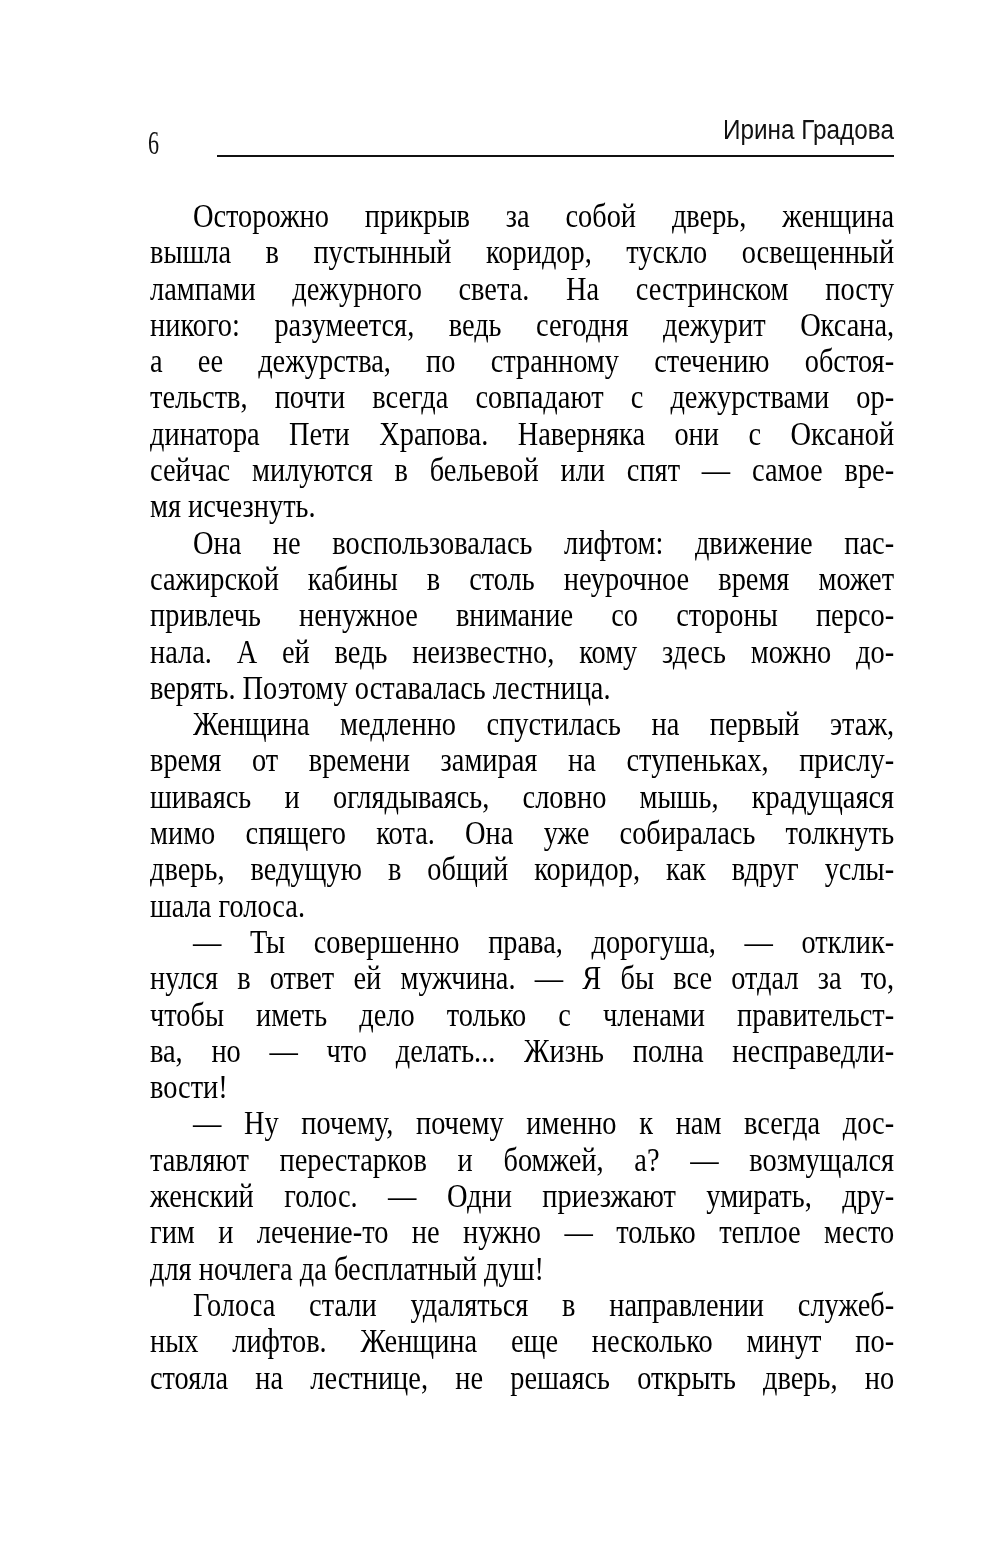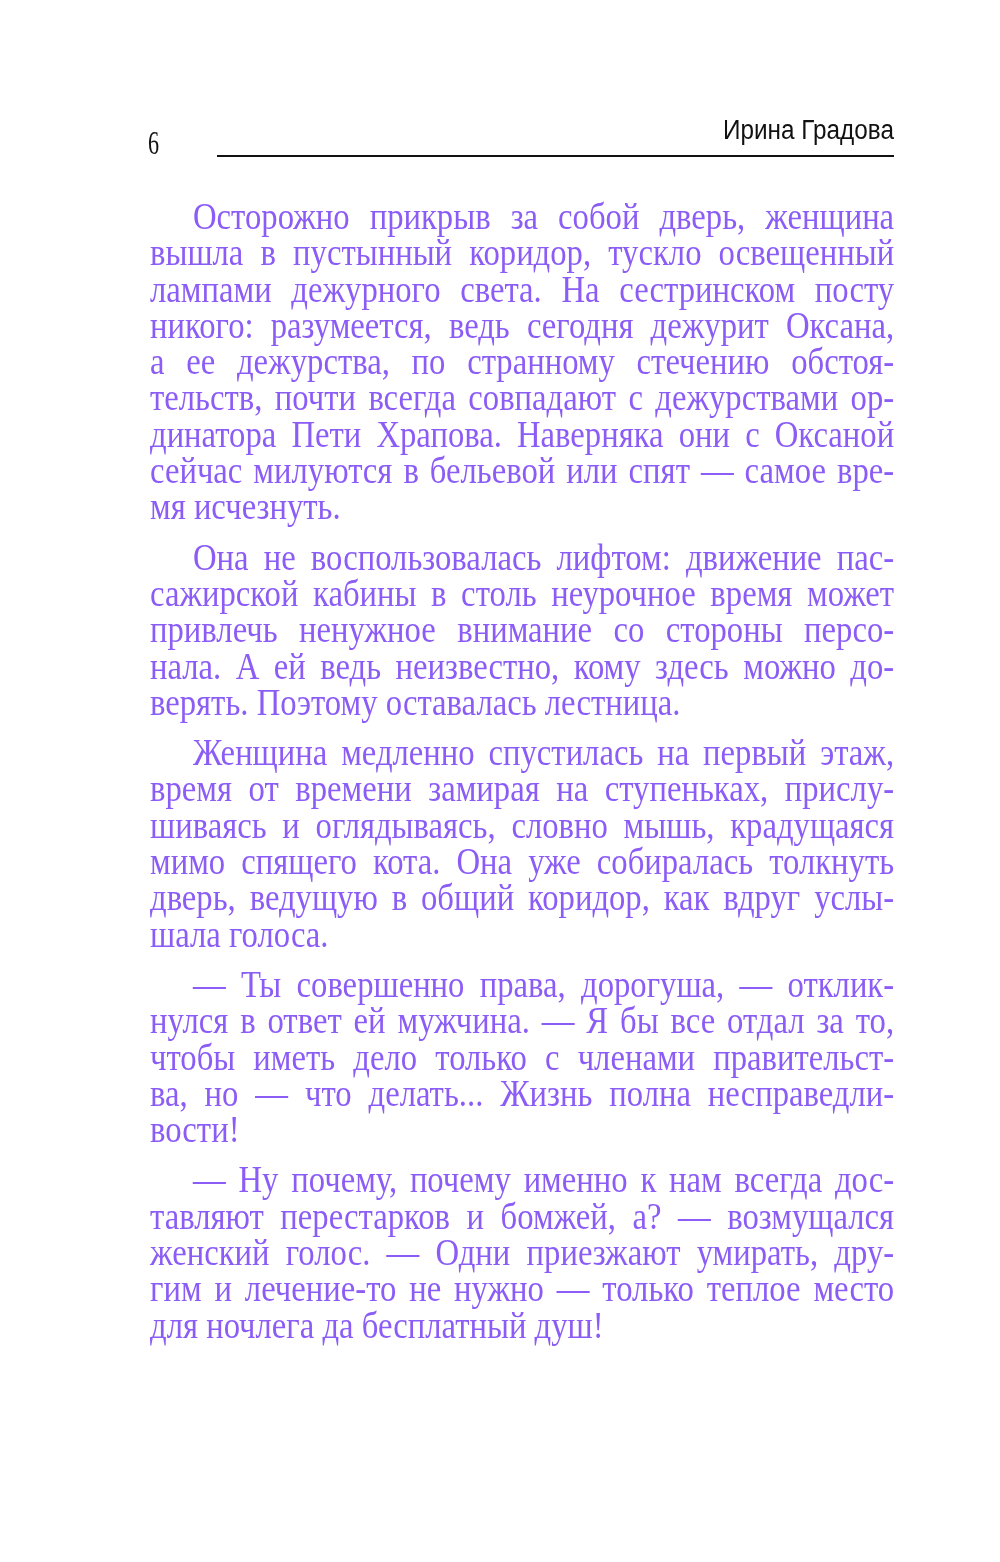--- a/index.html
+++ b/index.html
@@ -13,25 +13,25 @@
   .running-head {
     position: absolute; right: 106px; top: 117px;
     font-family: "Liberation Sans", sans-serif; font-size: 27px; color: #111;
     transform: scaleX(0.9); transform-origin: right top; line-height: 1;
   }
   .head-rule {
     position: absolute; left: 217px; top: 155px; width: 677px; height: 2px; background: #111;
   }
   .body-text {
     position: absolute; left: 150px; top: 198px; width: 744px;
-    font-family: "Liberation Serif", serif; font-size: 38px; color: #8b5cf6;
+    font-family: "Liberation Serif", serif; font-size: 33px; color: #000000;
     line-height: 36.3px;
   }
   .para { margin: 0 0 0 0; }
-  .para + .para { margin-top: 14px; }
+  .para + .para { margin-top: 0; }
   .line {
     display: block; white-space: nowrap; text-align: justify; text-align-last: justify;
     transform: scaleX(0.86); transform-origin: left center; width: 116.3%;
   }
   .line.last { text-align-last: left; }
   .line.first { text-indent: 50px; }
 </style>
 </head>
 <body>
 
@@ -74,14 +74,19 @@
       <span class="line">ва, но — что делать... Жизнь полна несправедли-</span>
       <span class="line last">вости!</span>
     </div>
     <div class="para">
       <span class="line first">— Ну почему, почему именно к нам всегда дос-</span>
       <span class="line">тавляют перестарков и бомжей, а? — возмущался</span>
       <span class="line">женский голос. — Одни приезжают умирать, дру-</span>
       <span class="line">гим и лечение-то не нужно — только теплое место</span>
       <span class="line last">для ночлега да бесплатный душ!</span>
     </div>
+    <div class="para">
+      <span class="line first">Голоса стали удаляться в направлении служеб-</span>
+      <span class="line">ных лифтов. Женщина еще несколько минут по-</span>
+      <span class="line">стояла на лестнице, не решаясь открыть дверь, но</span>
+    </div>
   </div>
 </div>
 
 </body></html>

